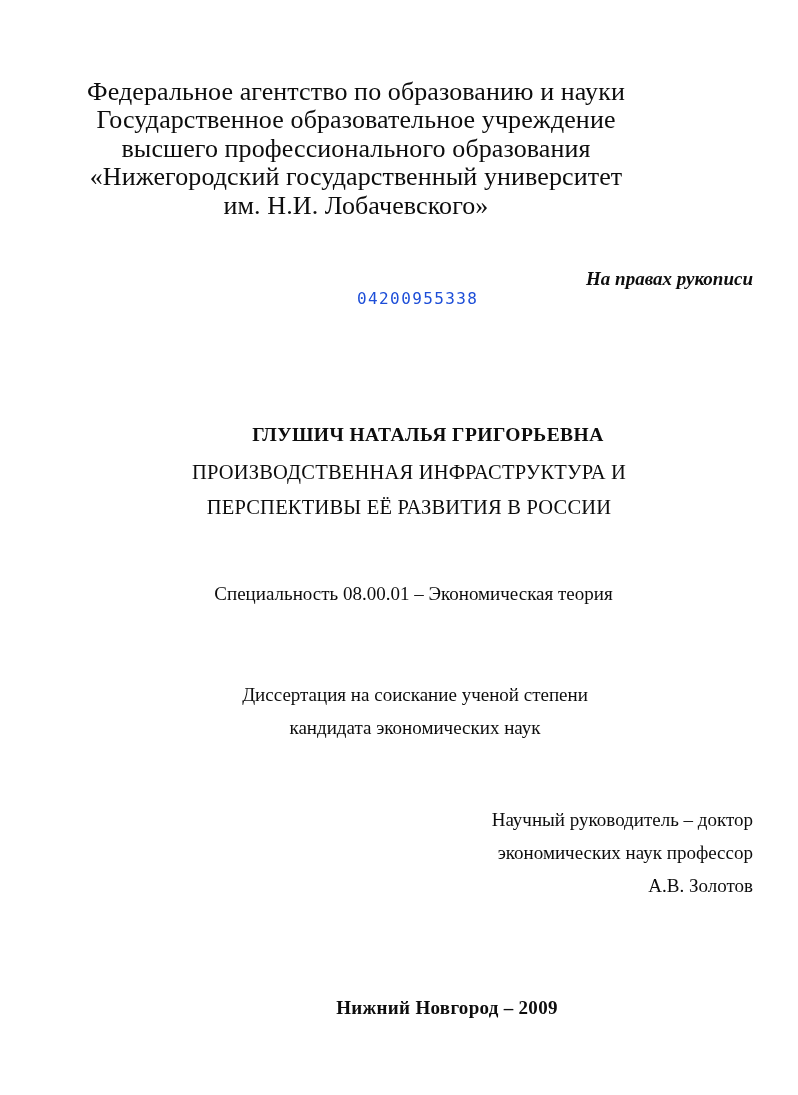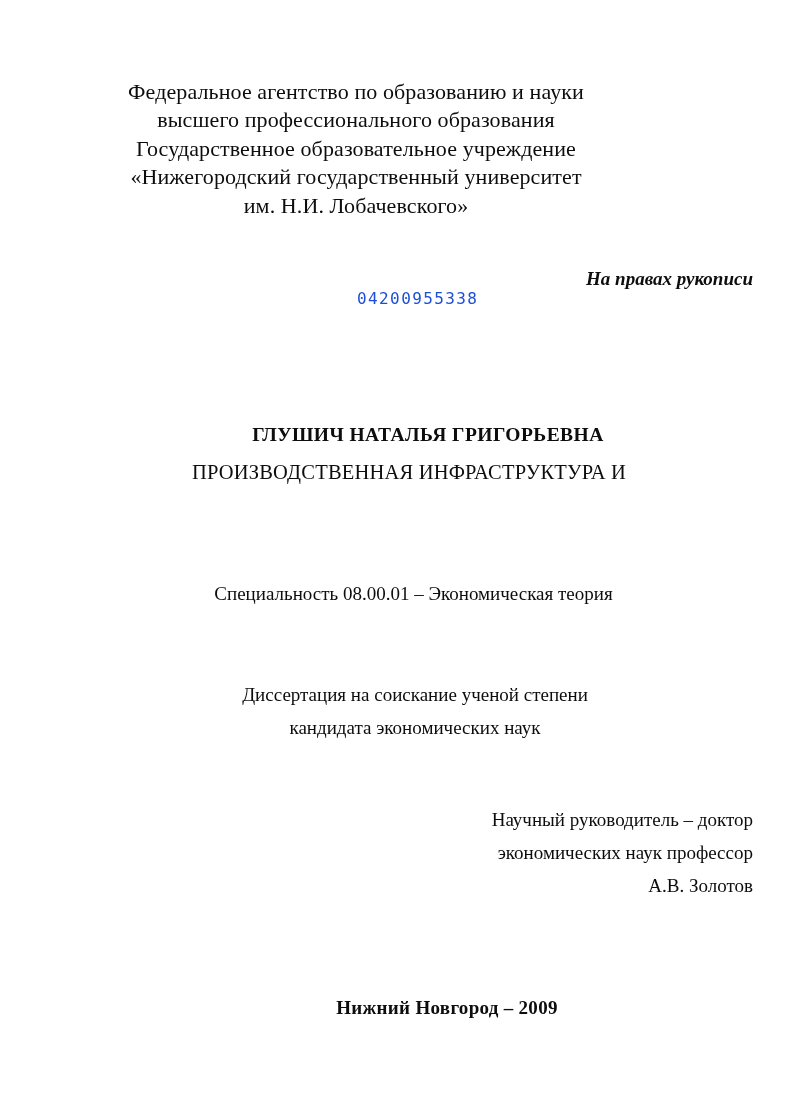--- a/index.html
+++ b/index.html
@@ -28,21 +28,21 @@
   .line {
     white-space: nowrap;
   }
 
   
   .institution {
     left: 0;
     top: 78px;
     width: 642px;
     text-align: center;
-    font-size: 22px;
+    font-size: 26px;
     line-height: 28.4px;
     letter-spacing: 0.1px;
   }
   .institution .line {
     
     padding-left: 70px;
   }
 
   
   .manuscript-note {
@@ -142,36 +142,37 @@
     padding-left: 72px;
   }
 </style>
 </head>
 <body>
 
 <div class="page">
 
   <div class="block institution">
     <div class="line">Федеральное агентство по образованию и науки</div>
+    <div class="line">Государственное образовательное учреждение</div>
     <div class="line">высшего профессионального образования</div>
-    <div class="line">Государственное образовательное учреждение</div>
     <div class="line">«Нижегородский государственный университет</div>
     <div class="line">им. Н.И. Лобачевского»</div>
   </div>
 
   <div class="block manuscript-note">На правах рукописи</div>
 
   <div class="block stamp-number">04200955338</div>
 
   <div class="block author">
     <div class="line">ГЛУШИЧ НАТАЛЬЯ ГРИГОРЬЕВНА</div>
   </div>
 
   <div class="block thesis-title">
     <div class="line">ПРОИЗВОДСТВЕННАЯ ИНФРАСТРУКТУРА И</div>
+    <div class="line">ПЕРСПЕКТИВЫ ЕЁ РАЗВИТИЯ В РОССИИ</div>
   </div>
 
   <div class="block specialty">
     <div class="line">Специальность 08.00.01 – Экономическая теория</div>
   </div>
 
   <div class="block degree">
     <div class="line">Диссертация на соискание ученой степени</div>
     <div class="line">кандидата экономических наук</div>
   </div>

